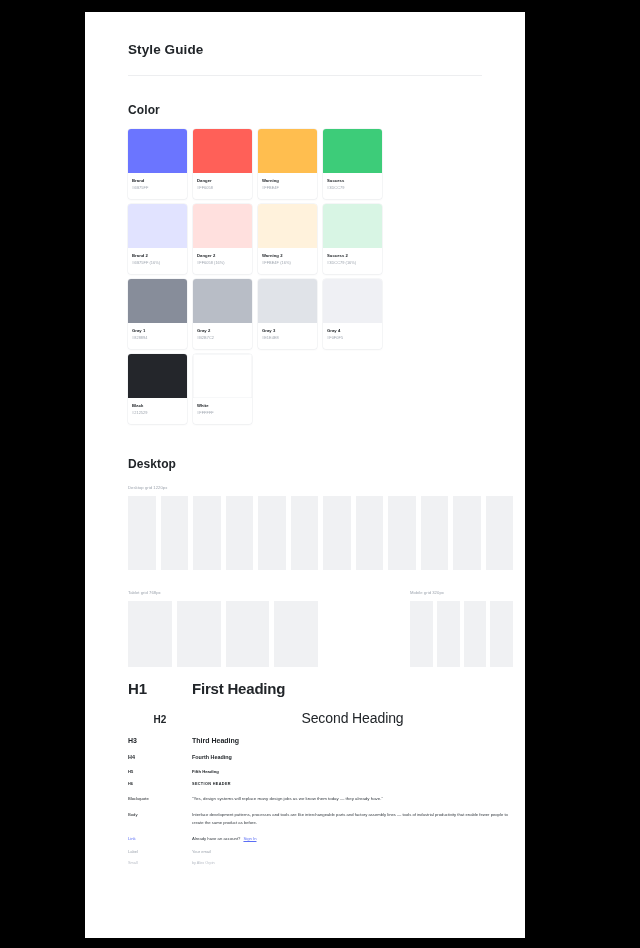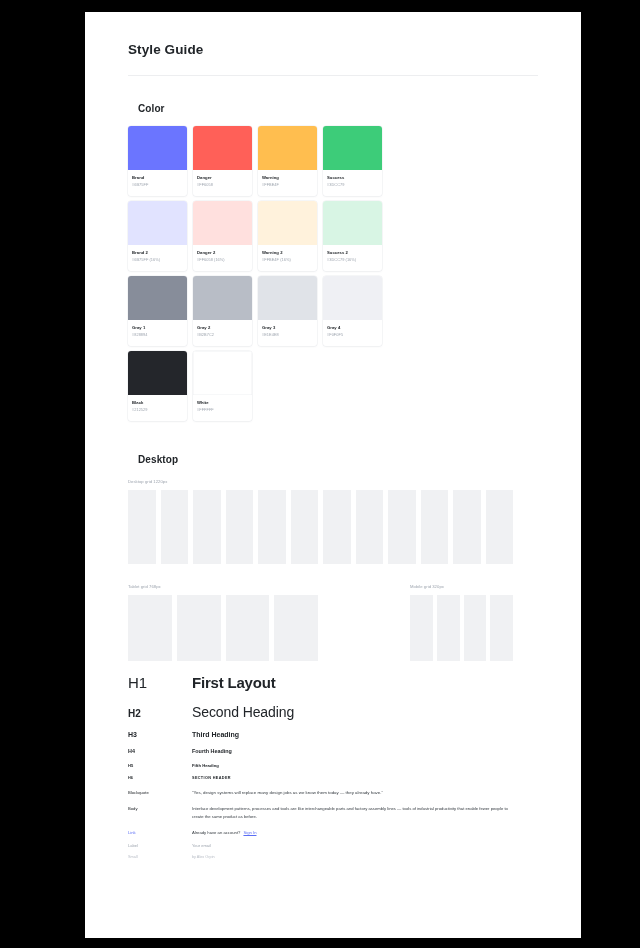--- a/index.html
+++ b/index.html
@@ -9,21 +9,21 @@
     height: 948px;
     background: #000000;
     font-family: "Liberation Sans", sans-serif;
     overflow: hidden;
   }
 
   #page {
     position: absolute;
     left: 85px;
     top: 12px;
-    width: 496px;
+    width: 440px;
     height: 926px;
     background: #ffffff;
     overflow: hidden;
   }
 
   .inner {
     padding: 30px 43px 0 43px;
   }
 
   
@@ -33,25 +33,24 @@
     color: #212529;
     letter-spacing: 0.1px;
   }
   .title-rule {
     margin-top: 18px;
     border-bottom: 1px solid #edeef0;
   }
 
   
   .section-title {
-    font-size: 10px;
+    font-size: 12px;
     font-weight: bold;
     color: #212529;
     letter-spacing: 0.1px;
-    margin-left: 10px;
   }
   .sec-color  { margin-top: 27px; }
   .sec-layout { margin-top: 33px; }
   .sec-typo   { margin-top: 33px; }
 
   
   .swatch-grid {
     margin-top: 12px;
     display: grid;
     grid-template-columns: repeat(4, 59px);
@@ -140,27 +139,27 @@
   }
   .type-label {
     flex: 0 0 64px;
     color: #212529;
   }
   .type-sample {
     flex: 1 1 auto;
     color: #212529;
   }
 
-  .r-h1 .type-label { font-size: 15px; font-weight: normal; }
+  .r-h1 .type-label { font-size: 15px; font-weight: bold; }
   .r-h1 .type-sample { font-size: 15px; font-weight: bold; letter-spacing: -0.2px; }
   .r-h1 { margin-bottom: 13px; }
 
   .r-h2 .type-label { font-size: 10px; font-weight: bold; }
   .r-h2 .type-sample { font-size: 14px; font-weight: normal; letter-spacing: -0.1px; }
-  .r-h2 { margin-bottom: 11px; }
+  .r-h2 { margin-bottom: 11px; text-align: center; }
 
   .r-h3 .type-label { font-size: 7px; font-weight: bold; }
   .r-h3 .type-sample { font-size: 7px; font-weight: bold; }
   .r-h3 { margin-bottom: 10px; }
 
   .r-h4 .type-label { font-size: 5.4px; font-weight: bold; }
   .r-h4 .type-sample { font-size: 5.4px; font-weight: bold; }
   .r-h4 { margin-bottom: 9px; }
 
   .r-h5 .type-label { font-size: 4px; font-weight: bold; }
@@ -343,21 +342,21 @@
             <div class="col"></div>
           </div>
       </div>
     </div>
 
 
     <div class="type-table">
 
       <div class="type-row r-h1">
         <div class="type-label">H1</div>
-        <div class="type-sample">First Layout</div>
+        <div class="type-sample">First Heading</div>
       </div>
 
       <div class="type-row r-h2">
         <div class="type-label">H2</div>
         <div class="type-sample">Second Heading</div>
       </div>
 
       <div class="type-row r-h3">
         <div class="type-label">H3</div>
         <div class="type-sample">Third Heading</div>

